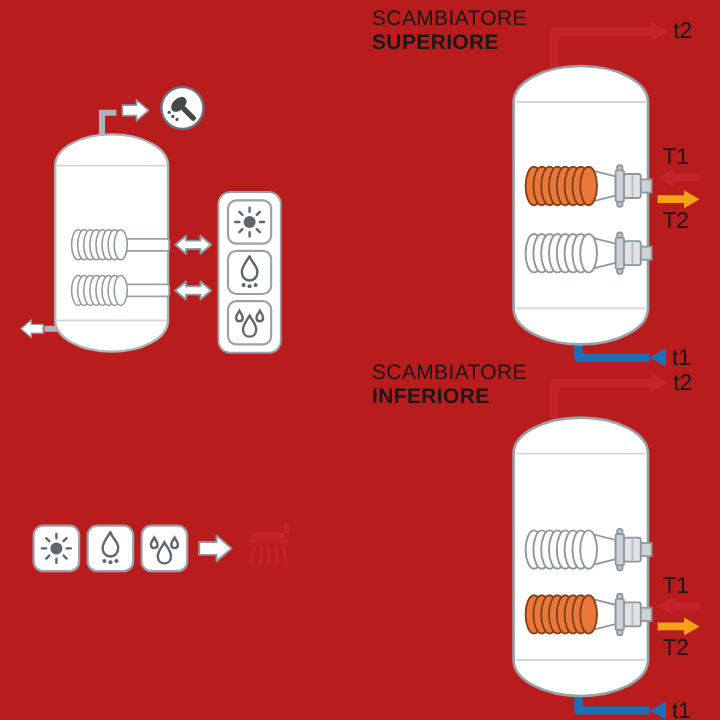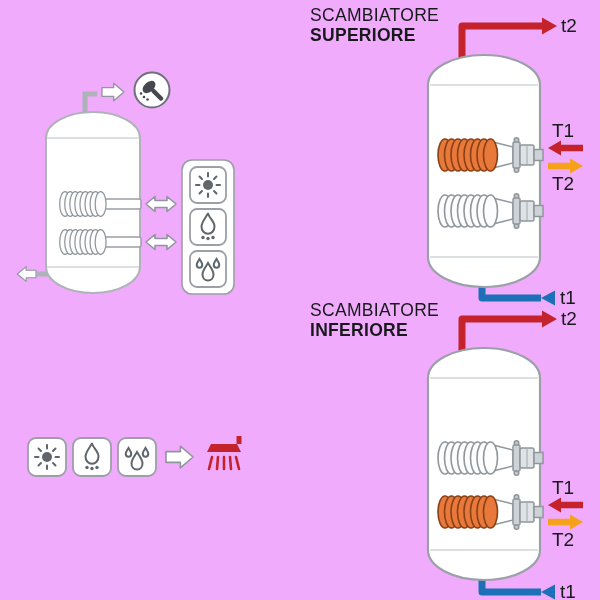--- a/index.html
+++ b/index.html
@@ -1,16 +1,16 @@
 <!DOCTYPE html>
 <html><head>
 <meta charset="utf-8">
 <style>
   html,body{margin:0;padding:0;background:#ffffff;}
-  .stage{position:relative;width:600px;height:600px;background:#f0abfc;overflow:hidden;
+  .stage{position:relative;width:600px;height:600px;background:#b91c1c;overflow:hidden;
          font-family:"Liberation Sans",sans-serif;}
   svg{display:block;}
   .ttl{font-family:"Liberation Sans",sans-serif;font-size:17.5px;fill:#18191b;letter-spacing:.3px;}
   .bold{font-weight:bold;}
   .lbl{font-family:"Liberation Sans",sans-serif;font-size:19px;fill:#18191b;}
   .pipe{fill:none;stroke-width:7;stroke-linejoin:round;}
   .hot{stroke:#c5232b;}
   .cold{stroke:#1d70b7;}
   .fill-hot{fill:#c5232b;}
   .fill-cold{fill:#1d70b7;}

